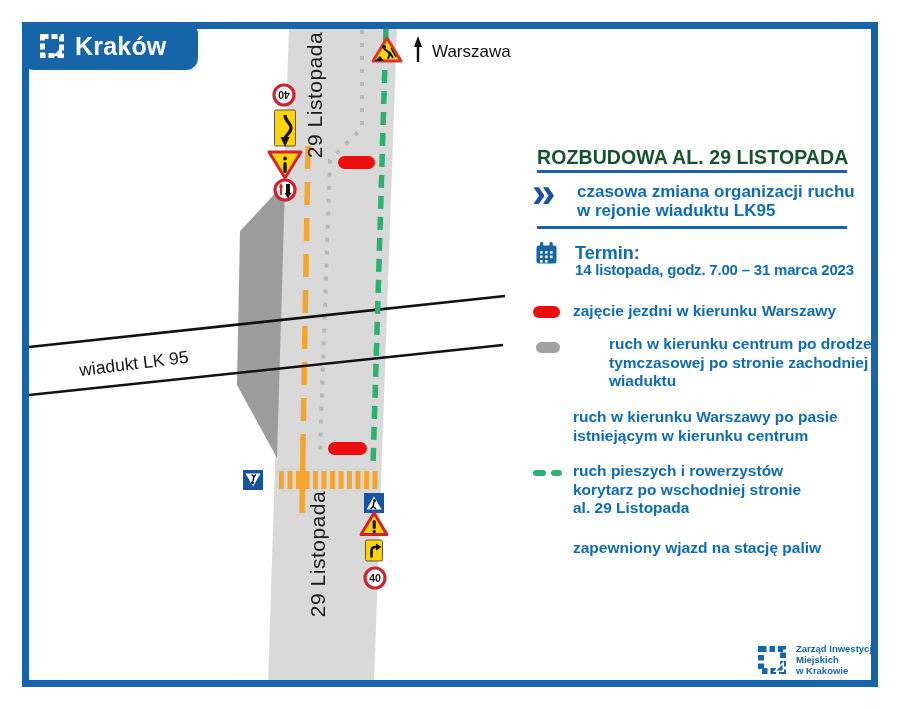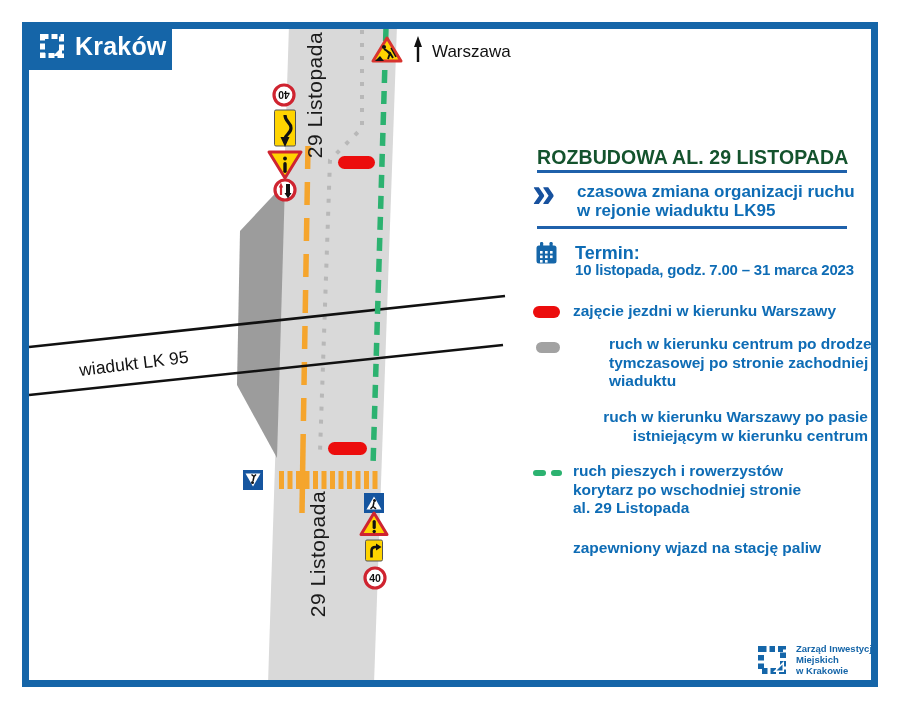--- a/index.html
+++ b/index.html
@@ -4,22 +4,22 @@
 <style>
   html,body{margin:0;padding:0;background:#fff;}
   #stage{position:relative;width:900px;height:709px;background:#fff;overflow:hidden;
          font-family:"Liberation Sans",sans-serif;}
   
   .frame{position:absolute;left:22px;top:22px;width:856px;height:665px;
          border:7px solid #1565a8;box-sizing:border-box;z-index:5;pointer-events:none;}
   
   #mapsvg{position:absolute;left:0;top:0;z-index:2;}
   
-  .krk-box{position:absolute;left:22px;top:22px;width:150px;height:48px;background:#1565a8;z-index:6;
-           display:flex;align-items:center;}
+  .krk-box{position:absolute;left:22px;top:22px;width:176px;height:48px;background:#1565a8;z-index:6;
+           display:flex;align-items:center;border-radius:12px;}
   .krk-icon{margin-left:16px;}
   .krk-text{color:#fff;font-weight:bold;font-size:25px;margin-left:9px;letter-spacing:0.2px;}
   
   .abs{position:absolute;z-index:4;}
   .panel-title{left:537px;top:146px;width:330px;font-size:19.5px;font-weight:bold;color:#14532d;letter-spacing:0.1px;}
   .rule{position:absolute;left:537px;width:310px;height:2.5px;background:#1f61ab;z-index:4;}
   .rule1{top:170px;} .rule2{top:226px;}
   .chevron{left:532px;top:172px;font-size:42px;font-weight:bold;color:#17519e;line-height:42px;}
   .subtitle{left:577px;top:183px;width:300px;font-size:17px;font-weight:bold;color:#0e6cb5;
             line-height:18.5px;white-space:pre-line;}
@@ -157,31 +157,31 @@
         <rect x="9" y="9" width="2.6" height="2.6"></rect>
         <rect x="14" y="9" width="2.6" height="2.6"></rect>
       <rect x="4" y="13.5" width="2.6" height="2.6"></rect>
         <rect x="9" y="13.5" width="2.6" height="2.6"></rect>
         <rect x="14" y="13.5" width="2.6" height="2.6"></rect>
       <rect x="4" y="18" width="2.6" height="2.6"></rect>
         <rect x="9" y="18" width="2.6" height="2.6"></rect>
     </g>
   </svg>
   <div class="abs termin-label">Termin:</div>
-  <div class="abs termin-value">10 listopada, godz. 7.00 – 31 marca 2023</div>
+  <div class="abs termin-value">14 listopada, godz. 7.00 – 31 marca 2023</div>
 
   <div class="sw sw-red"></div>
   <div class="legend-text" style="top:302px;">zajęcie jezdni w kierunku Warszawy</div>
 
   <div class="sw sw-gray"></div>
   <div class="legend-text" style="top:335px;margin-left:36px;">ruch w kierunku centrum po drodze
 tymczasowej po stronie zachodniej
 wiaduktu</div>
 
-  <div class="legend-text" style="top:408px;text-align:right;">ruch w kierunku Warszawy po pasie
+  <div class="legend-text" style="top:408px;">ruch w kierunku Warszawy po pasie
 istniejącym w kierunku centrum</div>
 
   <div class="sw sw-green1"></div>
   <div class="sw sw-green2"></div>
   <div class="legend-text" style="top:462px;">ruch pieszych i rowerzystów
 korytarz po wschodniej stronie
 al. 29 Listopada</div>
 
   <div class="legend-text" style="top:539px;">zapewniony wjazd na stację paliw</div>
 

